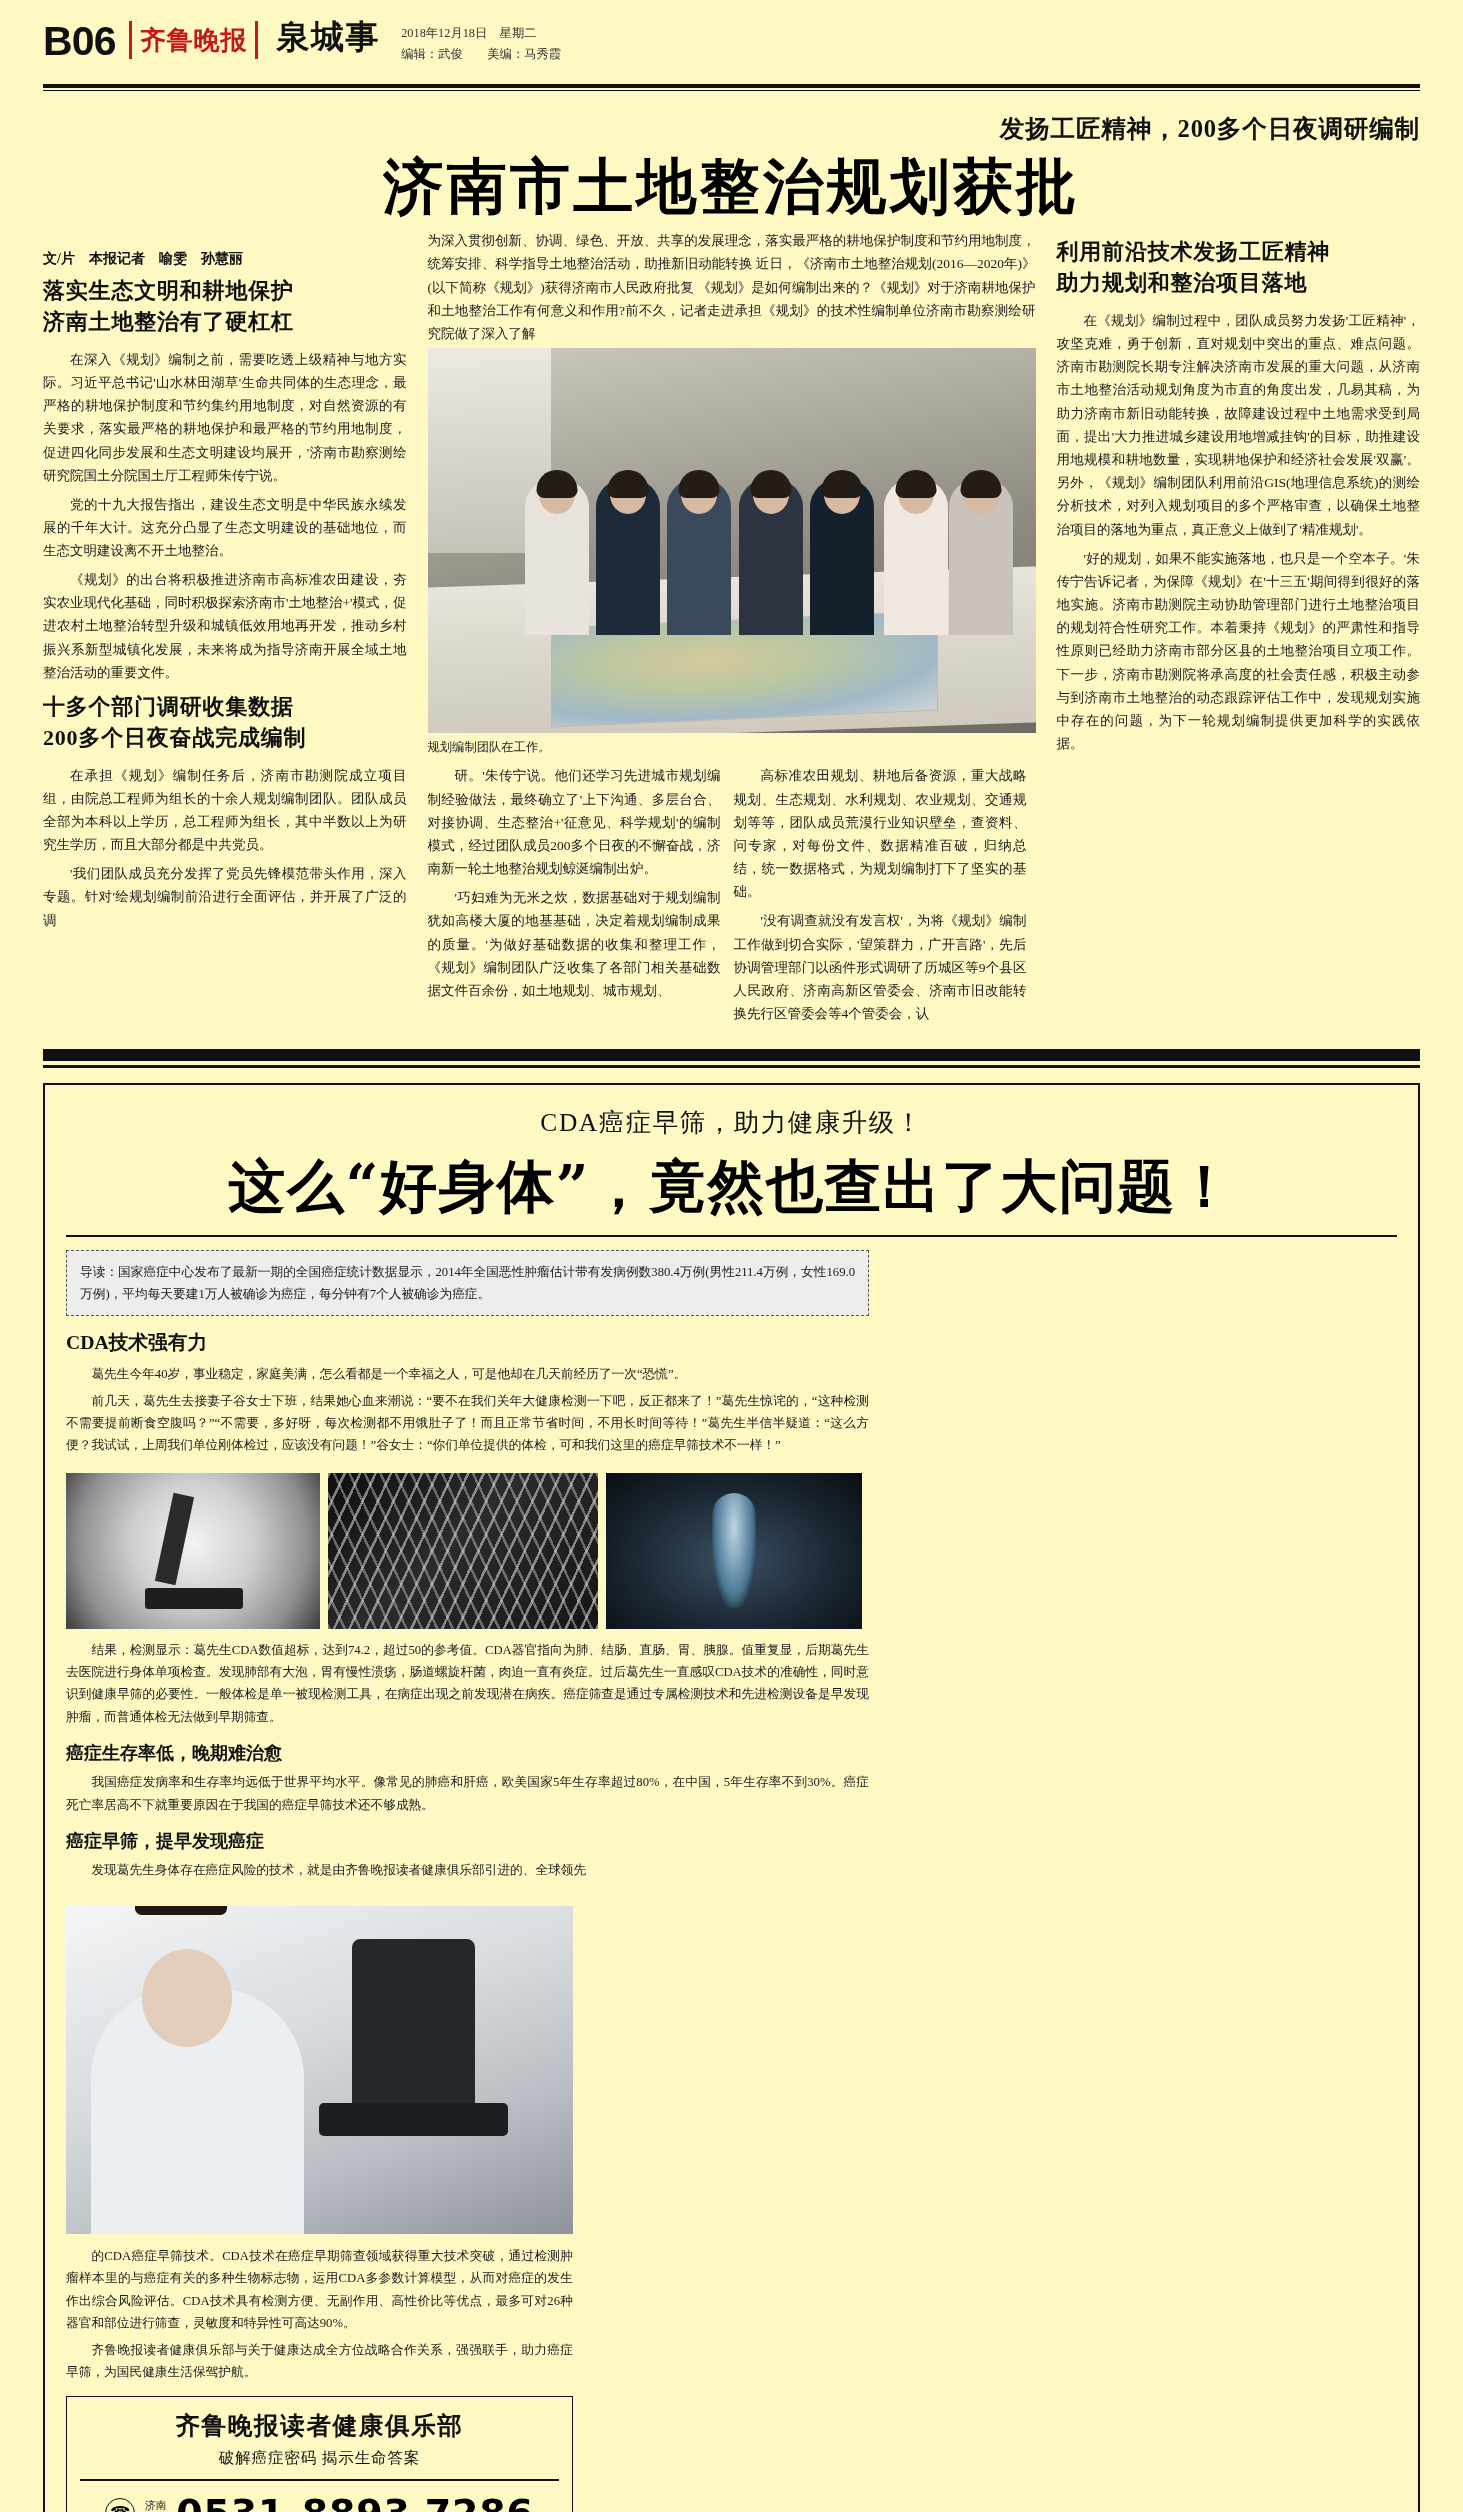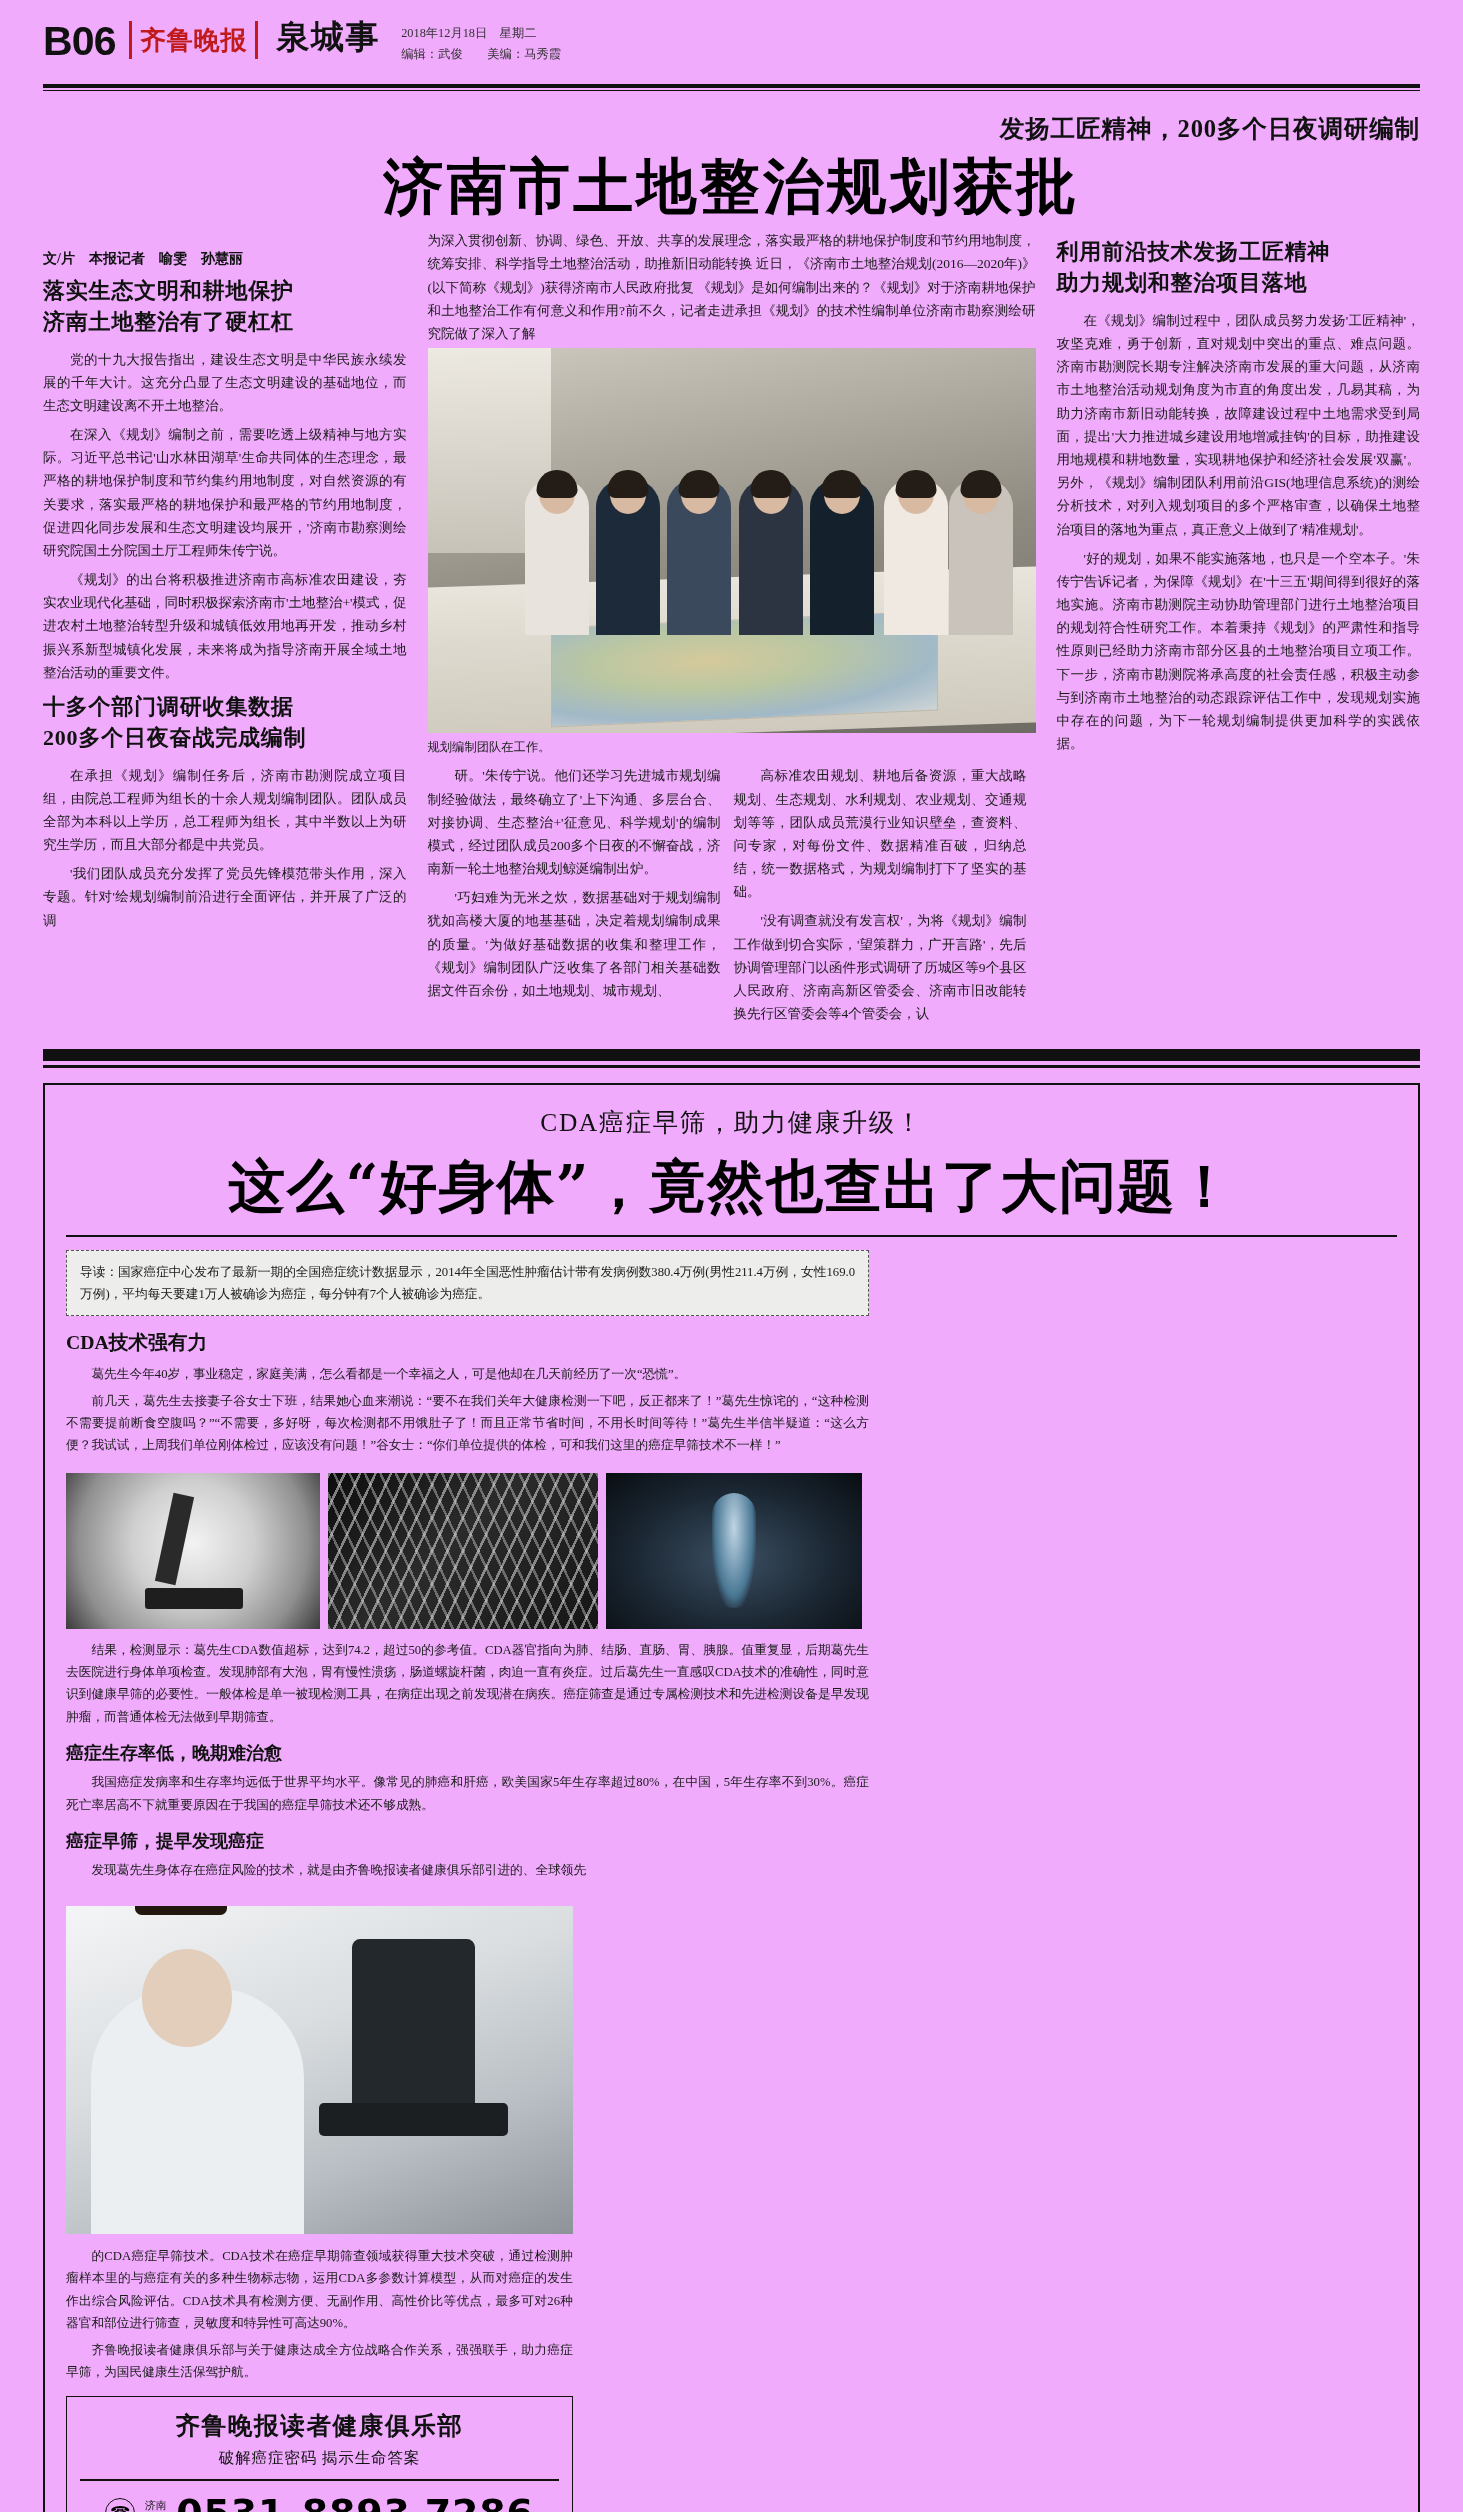--- a/index.html
+++ b/index.html
@@ -1,18 +1,18 @@
 <!DOCTYPE html>
 <html style="font-size:13px"><head>
 <meta charset="utf-8">
 <style>
   html,body{margin:0;padding:0;background:#d8d8d8;}
   body{font-family:"Liberation Serif", serif;}
   .page{
-    width:1463px;height:2512px;background:#f0abfc;margin:0 auto;position:relative;
+    width:1463px;height:2512px;background:#fef9c3;margin:0 auto;position:relative;
     box-sizing:border-box;padding:0 43px;
   }
 
   
   .masthead{display:flex;align-items:flex-start;padding-top:21px;height:79px;box-sizing:border-box;}
   .page-num{font-family:"Liberation Sans",sans-serif;font-size:41px;font-weight:bold;color:#111;letter-spacing:-0.8px;line-height:1;margin-right:13px;}
   .paper-logo{
      border-left:3.3px solid #c01a1a;border-right:3.3px solid #c01a1a;
      padding:1.6px 8.2px;margin-right:18px;
   }
@@ -135,22 +135,22 @@
   <div class="headline">济南市土地整治规划获批</div>
 
   <div class="article">
 
     <div class="col">
       <div class="byline">文/片　本报记者　喻雯　孙慧丽</div>
       <div class="subhead">
         <div>落实生态文明和耕地保护</div>
         <div>济南土地整治有了硬杠杠</div>
       </div>
+      <p class="body">在深入《规划》编制之前，需要吃透上级精神与地方实际。习近平总书记'山水林田湖草'生命共同体的生态理念，最严格的耕地保护制度和节约集约用地制度，对自然资源的有关要求，落实最严格的耕地保护和最严格的节约用地制度，促进四化同步发展和生态文明建设均展开，'济南市勘察测绘研究院国土分院国土厅工程师朱传宁说。</p>
       <p class="body">党的十九大报告指出，建设生态文明是中华民族永续发展的千年大计。这充分凸显了生态文明建设的基础地位，而生态文明建设离不开土地整治。</p>
-      <p class="body">在深入《规划》编制之前，需要吃透上级精神与地方实际。习近平总书记'山水林田湖草'生命共同体的生态理念，最严格的耕地保护制度和节约集约用地制度，对自然资源的有关要求，落实最严格的耕地保护和最严格的节约用地制度，促进四化同步发展和生态文明建设均展开，'济南市勘察测绘研究院国土分院国土厅工程师朱传宁说。</p>
       <p class="body">《规划》的出台将积极推进济南市高标准农田建设，夯实农业现代化基础，同时积极探索济南市'土地整治+'模式，促进农村土地整治转型升级和城镇低效用地再开发，推动乡村振兴系新型城镇化发展，未来将成为指导济南开展全域土地整治活动的重要文件。</p>
       <div class="subhead">
         <div>十多个部门调研收集数据</div>
         <div>200多个日夜奋战完成编制</div>
       </div>
       <p class="body">在承担《规划》编制任务后，济南市勘测院成立项目组，由院总工程师为组长的十余人规划编制团队。团队成员全部为本科以上学历，总工程师为组长，其中半数以上为研究生学历，而且大部分都是中共党员。</p>
       <p class="body">'我们团队成员充分发挥了党员先锋模范带头作用，深入专题。针对'绘规划编制前沿进行全面评估，并开展了广泛的调</p>
     </div>
 
     <div class="col mid">

